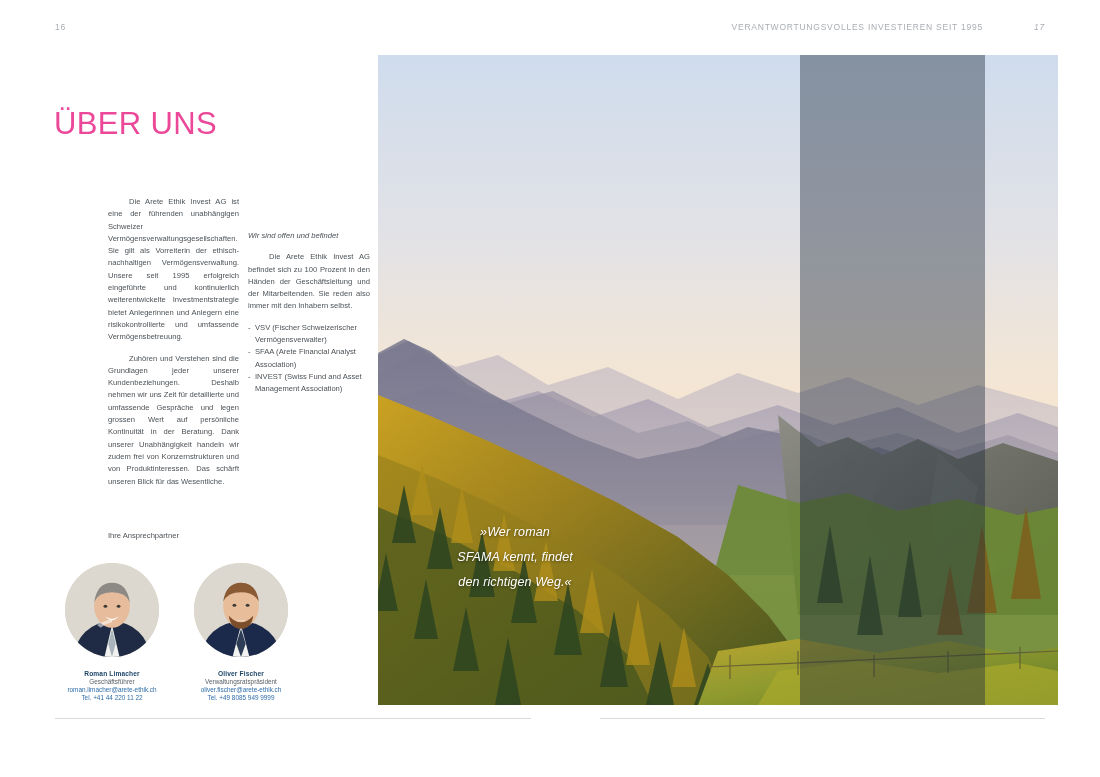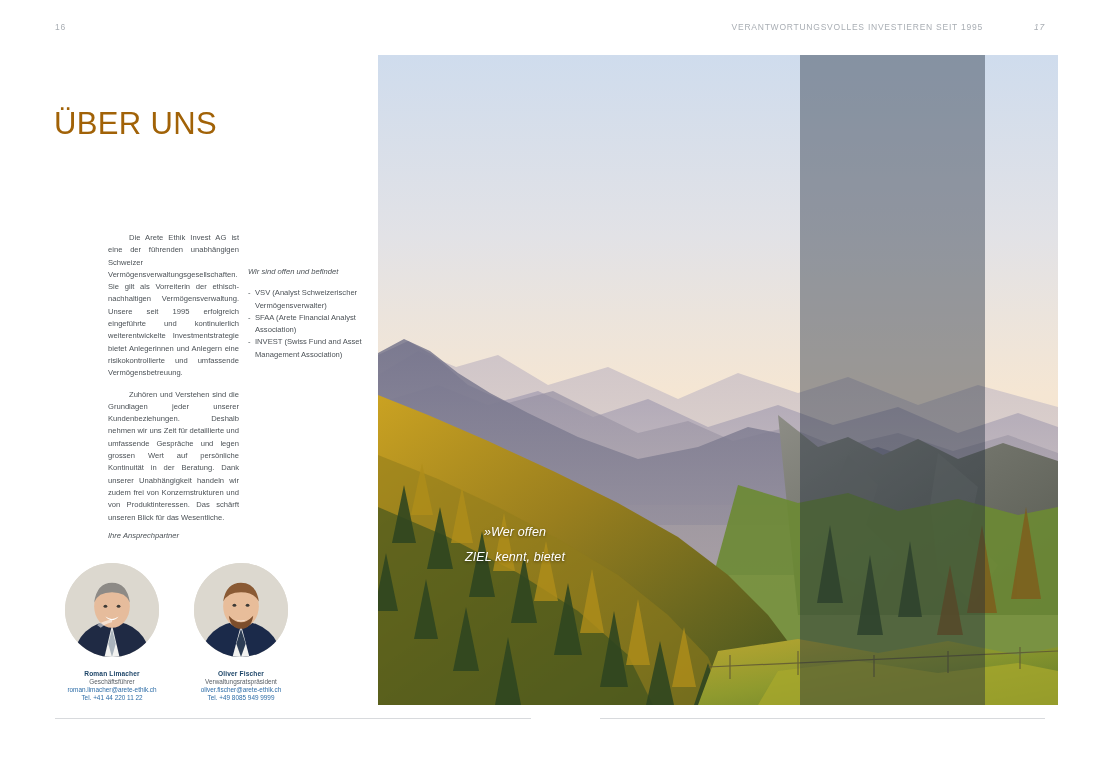--- a/index.html
+++ b/index.html
@@ -34,33 +34,32 @@
   #runhead-title { right: 117px; margin-left: 48px; }
 
   
   .page-title {
     position: absolute;
     left: 54px;
     top: 108px;
     font-size: 31px;
     line-height: 1;
     letter-spacing: 0.012em;
-    color: #a16207;
+    color: #ec4899;
     font-weight: 400;
   }
 
   .col {
     position: absolute;
     font-size: 7.6px;
     line-height: 1.62;
     color: #4c5257;
     text-align: justify;
     -webkit-hyphens: none;
     hyphens: none;
-    margin-top: 36px;
   }
   #col1 { left: 108px; top: 196px; width: 131px; }
   #col2 { left: 248px; top: 230px; width: 122px; }
 
   .col p { margin: 0 0 9px 0; text-align: justify; }
   .col p.indent { text-indent: 21px; }
   .col p:last-child { margin-bottom: 0; }
 
   .subhead {
     font-style: italic;
@@ -86,21 +85,20 @@
     position: absolute;
     left: 0;
     top: 0;
   }
 
   .ansprech {
     position: absolute;
     left: 108px;
     top: 531px;
     font-size: 7.6px;
-    font-style: italic;
     color: #4c5257;
   }
 
   
   .contact {
     position: absolute;
     width: 132px;
     text-align: center;
   }
   #contact-1 { left: 46px; top: 563px; }
@@ -230,22 +228,23 @@
 
   <div class="page-title">ÜBER UNS</div>
 
   <div class="col" id="col1">
     <p class="indent">Die Arete Ethik Invest AG ist eine der führenden unabhängigen Schweizer Vermögensverwaltungsgesellschaften. Sie gilt als Vorreiterin der ethisch-nachhaltigen Vermögensverwaltung. Unsere seit 1995 erfolgreich eingeführte und kontinuierlich weiterentwickelte Investmentstrategie bietet Anlegerinnen und Anlegern eine risikokontrollierte und umfassende Vermögensbetreuung.</p>
     <p class="indent">Zuhören und Verstehen sind die Grundlagen jeder unserer Kundenbeziehungen. Deshalb nehmen wir uns Zeit für detaillierte und umfassende Gespräche und legen grossen Wert auf persönliche Kontinuität in der Beratung. Dank unserer Unabhängigkeit handeln wir zudem frei von Konzernstrukturen und von Produktinteressen. Das schärft unseren Blick für das Wesentliche.</p>
   </div>
 
   <div class="col" id="col2">
     <p class="subhead">Wir sind offen und befindet</p>
+    <p class="indent">Die Arete Ethik Invest AG befindet sich zu 100 Prozent in den Händen der Geschäftsleitung und der Mitarbeitenden. Sie reden also immer mit den Inhabern selbst.</p>
     <ul class="bullets">
-      <li>VSV (Analyst Schweizerischer Vermögensverwalter)</li>
+      <li>VSV (Fischer Schweizerischer Vermögensverwalter)</li>
       <li>SFAA (Arete Financial Analyst Association)</li>
       <li>INVEST (Swiss Fund and Asset Management Association)</li>
     </ul>
   </div>
 
   <div class="ansprech">Ihre Ansprechpartner</div>
 
   <div class="contact" id="contact-1">
     <div class="portrait">
       <svg viewBox="0 0 100 100" aria-hidden="true">
@@ -392,22 +391,23 @@
         <line x1="420" y1="596" x2="420" y2="620"></line>
         <line x1="496" y1="600" x2="496" y2="622"></line>
         <line x1="570" y1="596" x2="570" y2="618"></line>
         <line x1="642" y1="592" x2="642" y2="614"></line>
       </g>
     </svg>
     <div class="overlay-band"></div>
   </div>
 
   <div class="pullquote">
-    <span>»Wer offen</span>
-    <span>ZIEL kennt, bietet</span>
+    <span>»Wer roman</span>
+    <span>SFAMA kennt, findet</span>
+    <span>den richtigen  Weg.«</span>
   </div>
 
   <div class="foot-rule" id="foot-rule-left"></div>
   <div class="foot-rule" id="foot-rule-right"></div>
 
   <div class="foot-url" id="foot-url-left">ARETE-ETHIK.CH</div>
   <div class="foot-url" id="foot-url-right">ARETE-ETHIK.CH</div>
 
   <div class="logo" id="logo-left">
     <span class="logo-mark">

